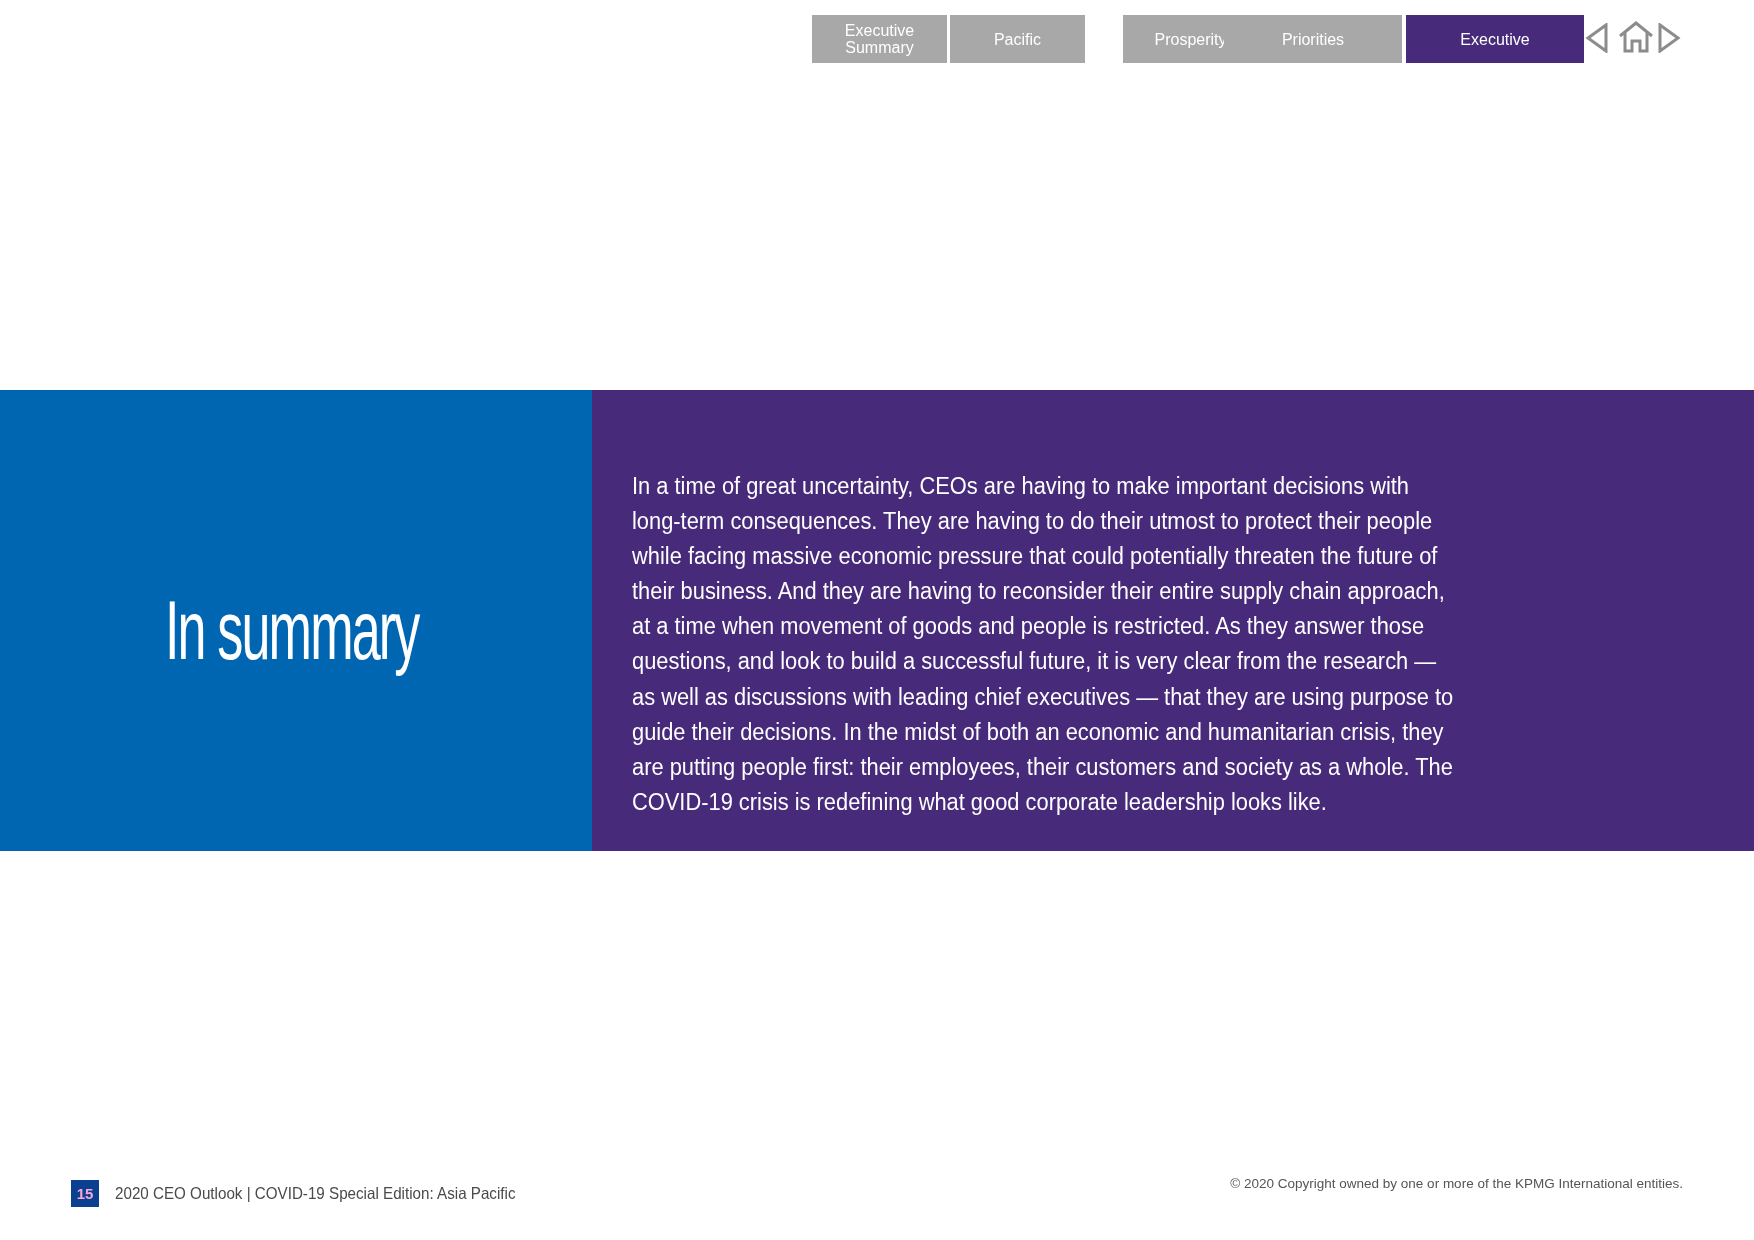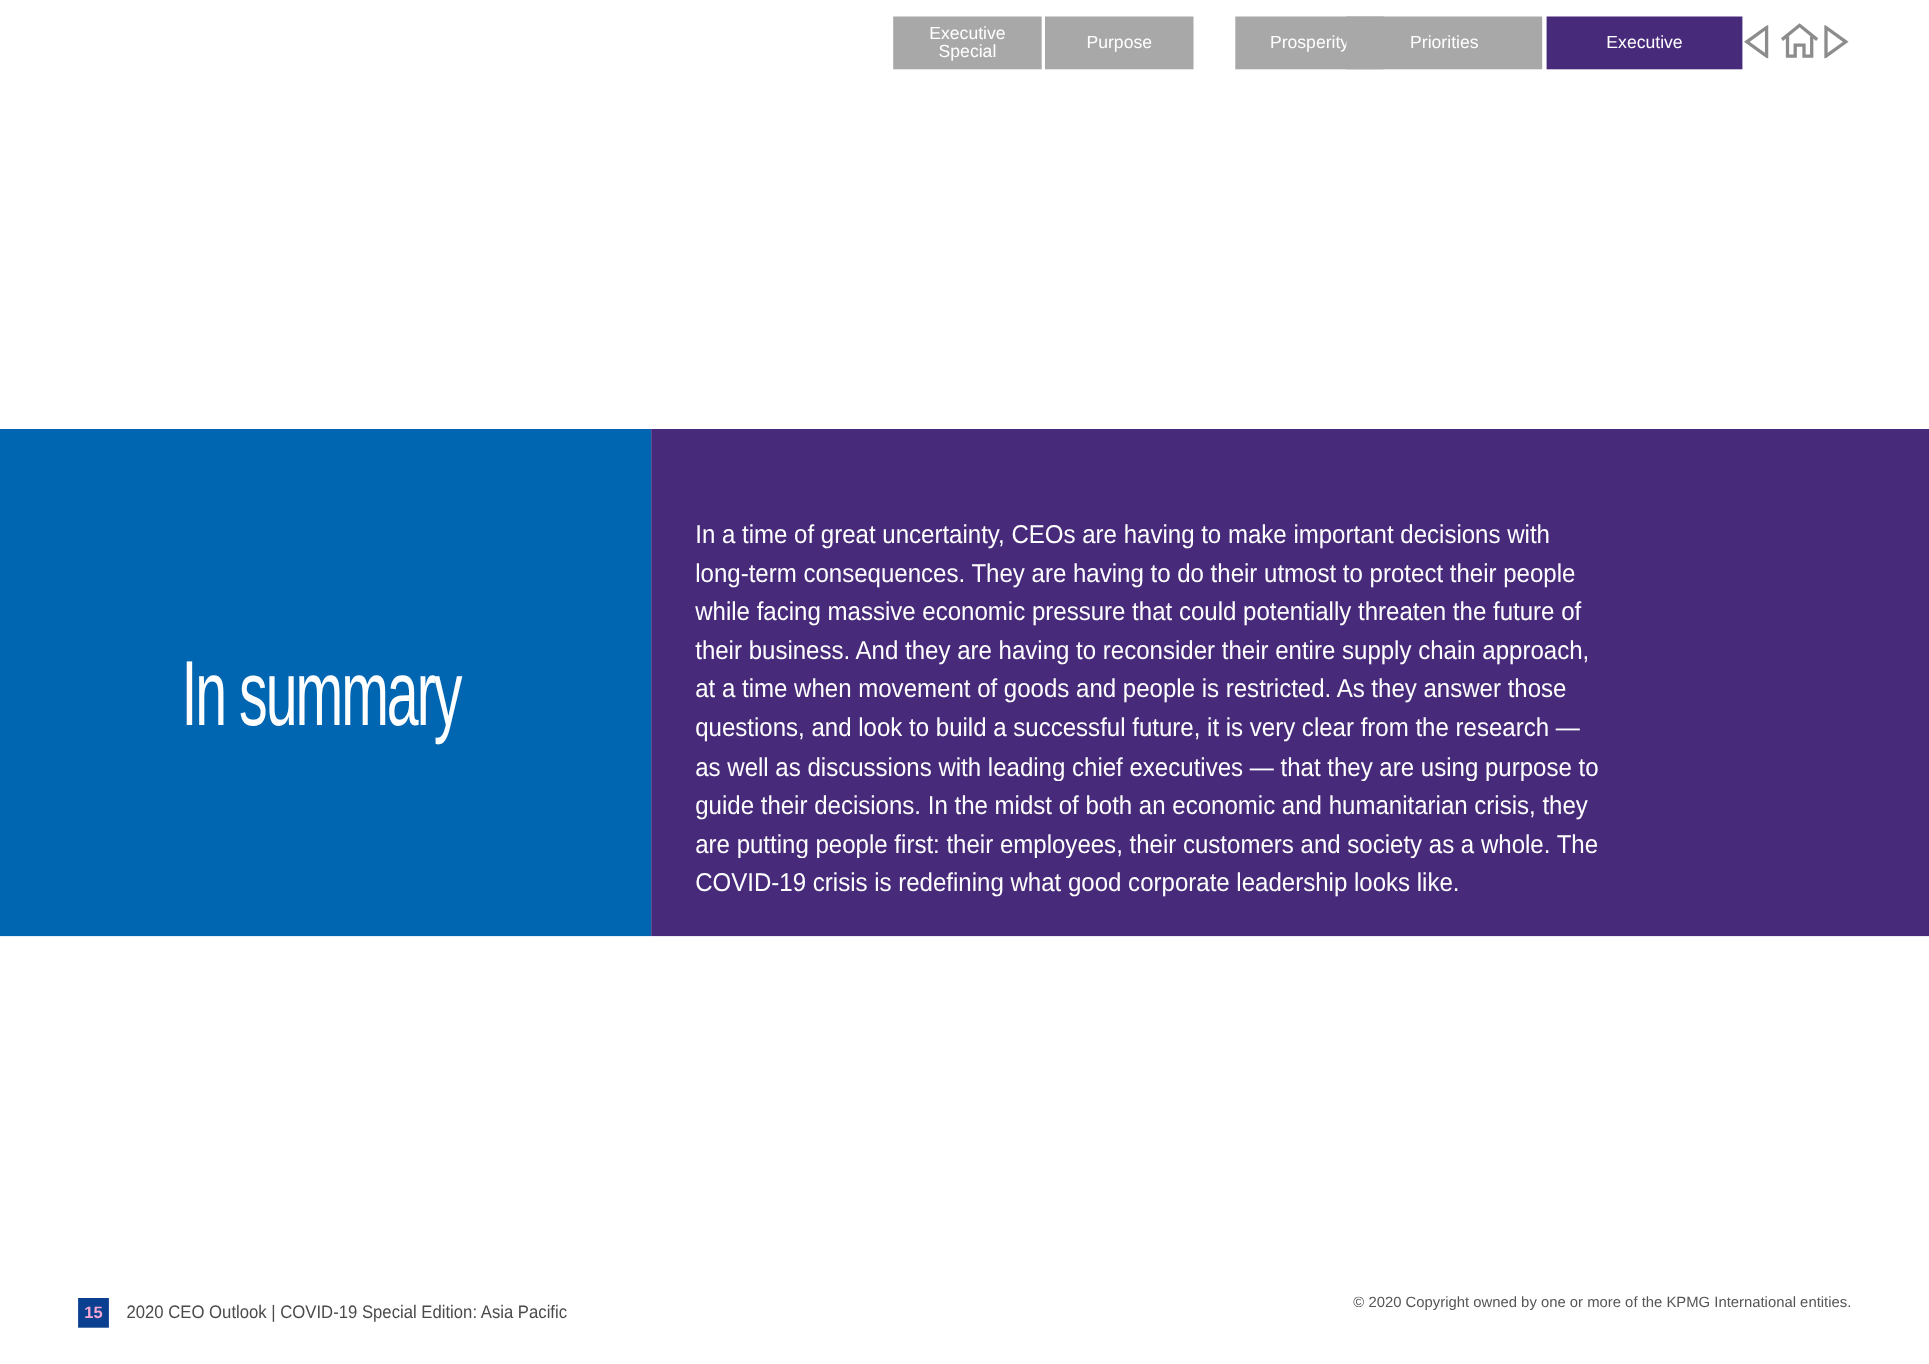--- a/index.html
+++ b/index.html
@@ -56,25 +56,25 @@
   }
   .copyright span { display: block; white-space: nowrap; }
 </style>
 </head>
 <body>
 
 <div class="nav">
   <div class="tab" style="left:812px;width:135px;">
     <div>
       <span>Executive</span>
-      <span>Special</span>
+      <span>Summary</span>
     </div>
   </div>
   <div class="tab" style="left:950px;width:135px;">
-    <span>Purpose</span>
+    <span>Pacific</span>
   </div>
   <div class="tab" style="left:1123px;width:135px;">
     <span>Prosperity</span>
   </div>
   <div class="tab" style="left:1224px;width:178px;">
     <span>Priorities</span>
   </div>
   <div class="tab active" style="left:1406px;width:178px;">
     <span>Executive</span>
   </div>

